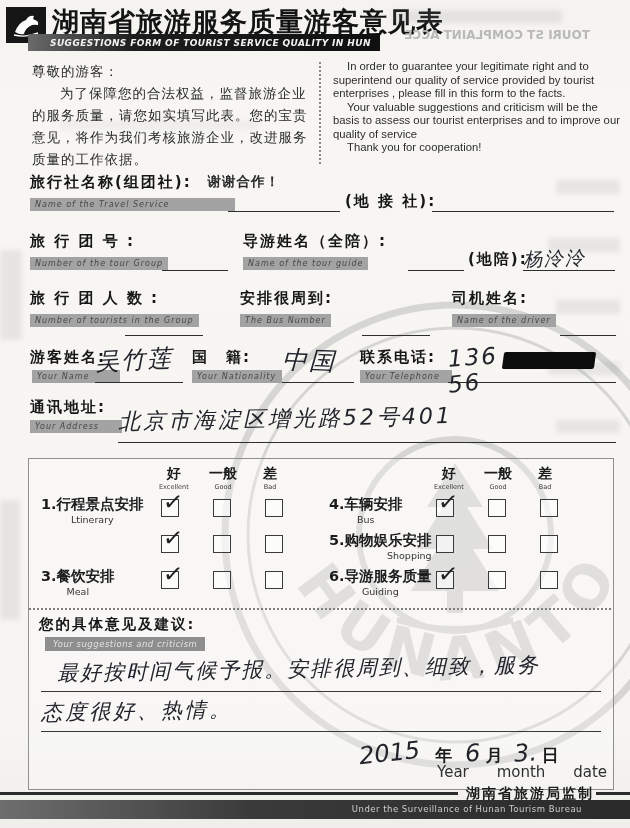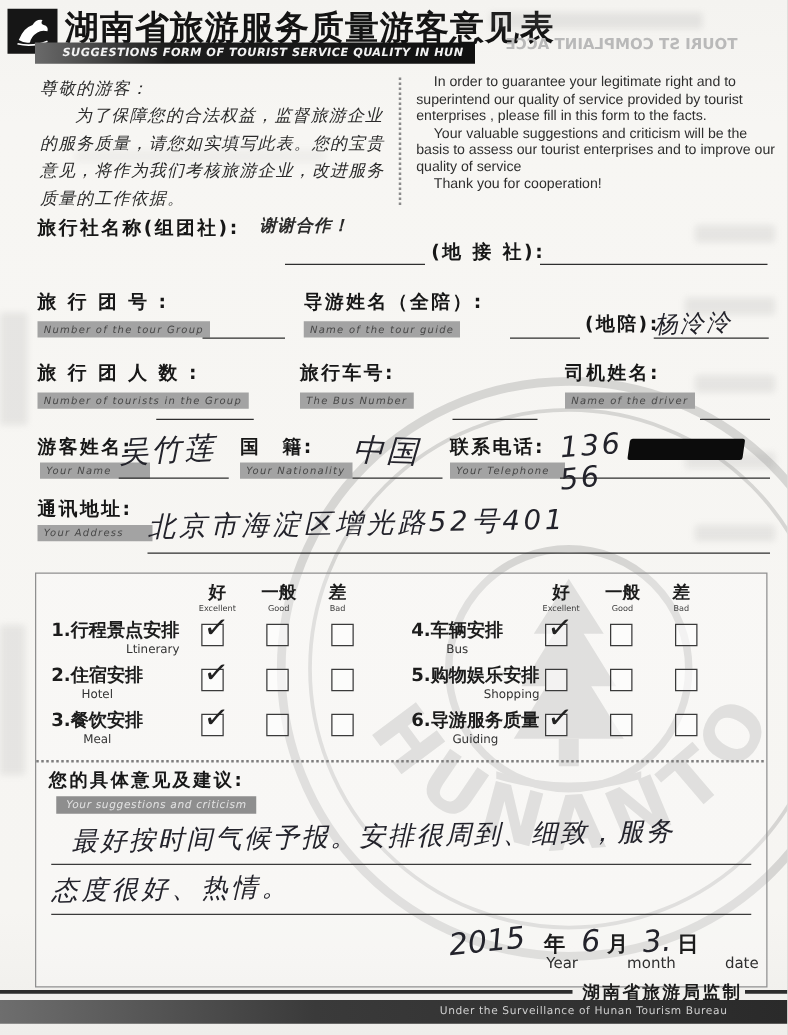--- a/index.html
+++ b/index.html
@@ -9,21 +9,21 @@
   .abs{position:absolute;}
   
   .logo{left:6px;top:7px;width:40px;height:36px;background:#161616;display:flex;align-items:center;justify-content:center;}
   .title-cn{left:52px;top:4px;font-size:27px;font-weight:900;letter-spacing:1px;color:#141414;}
   .subtitle-bar{left:28px;top:34px;width:352px;height:17px;background:linear-gradient(90deg,#6a6a6a,#1d1d1d 30%,#101010);
     color:#f2f2f2;font-size:9px;font-weight:bold;font-style:italic;display:flex;align-items:center;padding-left:22px;letter-spacing:.4px;box-sizing:border-box;}
   
   .bleed{color:#b9b9b9;filter:blur(.6px);transform:scaleX(-1);font-weight:bold;white-space:nowrap;}
   .smudge{background:rgba(145,145,145,.16);filter:blur(2.5px);border-radius:2px;}
   
-  .notice-cn{left:32px;top:60px;width:282px;font-size:13.5px;font-style:italic;line-height:22px;color:#2a2a2a;letter-spacing:1px;}
+  .notice-cn{left:32px;top:60px;width:282px;font-size:13.5px;line-height:22px;color:#2a2a2a;letter-spacing:1px;}
   .notice-cn .indent{text-indent:28px;}
   .notice-thanks{text-align:right;padding-right:34px;font-weight:bold;}
   .notice-divider{left:319px;top:62px;height:102px;border-left:2px dotted #8a8a8a;}
   .notice-en{left:333px;top:60px;width:292px;font-family:"Liberation Sans",sans-serif;font-size:11.3px;line-height:13.5px;color:#2e2e2e;}
   .notice-en p{margin:0;}
   .notice-en .pind{text-indent:14px;}
   
   .lbl{font-weight:bold;font-size:15px;letter-spacing:2px;color:#171717;white-space:nowrap;}
   .enbar{background:#a3a3a3;color:#474747;font-size:8px;font-style:italic;padding:2px 5px;white-space:nowrap;letter-spacing:1px;}
   .uline{border-bottom:1.6px solid #2e2e2e;}
@@ -36,21 +36,21 @@
   .item-cn{font-weight:bold;font-size:14.5px;white-space:nowrap;}
   .item-en{font-size:9.5px;color:#333;}
   .cb{position:absolute;width:16px;height:16px;border:1.6px solid #3a3a3a;background:rgba(255,255,255,.6);}
   .cb .tick{display:none;position:absolute;left:1px;top:-12px;font-size:24px;font-weight:bold;color:#222;transform:rotate(6deg);}
   .cb.checked .tick{display:block;}
   .dotted-sep{left:0;width:582px;border-top:2px dotted #7e7e7e;}
   .sugg-bar{background:#8e8e8e;color:#e3e3e3;font-size:8.5px;font-style:italic;padding:2px 8px;letter-spacing:.5px;}
   .comment-line{border-bottom:1.6px solid #3a3a3a;}
   
   .date-cn{font-weight:bold;font-size:17px;}
-  .date-en{font-size:12px;color:#2f2f2f;}
+  .date-en{font-size:15px;color:#2f2f2f;}
   .date-hw{font-style:italic;font-size:24px;color:#23232b;}
   
   .foot-line{background:#2d2d2d;height:3px;}
   .foot-cn{font-weight:bold;font-size:14px;letter-spacing:2px;}
   .foot-bar{left:0;top:800px;width:630px;height:19px;background:linear-gradient(90deg,#6e6e6e,#3a3a3a 40%,#2a2a2a);}
   .foot-bar-en{position:absolute;right:48px;top:4px;color:#cfcfcf;font-size:8.5px;letter-spacing:.5px;}
   .stamp{pointer-events:none;}
 </style>
 </head>
 <body>
@@ -100,39 +100,40 @@
     <div class="notice-thanks">谢谢合作！</div>
   </div>
   <div class="abs notice-divider"></div>
   <div class="abs notice-en">
     <p class="pind">In order to guarantee your legitimate right and to superintend our quality of service provided by tourist enterprises , please  fill  in this form to the facts.</p>
     <p class="pind">Your valuable suggestions and criticism will be the basis to assess our tourist enterprises and to improve our quality of service</p>
     <p class="pind">Thank you for cooperation!</p>
   </div>
 
   <div class="abs lbl" style="left:30px;top:173px">旅行社名称(组团社):</div>
+  <div class="abs enbar" style="left:30px;top:198px;width:195px">Name   of   the   Travel   Service</div>
   <div class="abs uline" style="left:228px;top:195px;width:112px;height:16px"><span class="hw"></span></div>
   <div class="abs lbl" style="left:345px;top:192px">(地 接 社):</div>
   <div class="abs uline" style="left:432px;top:195px;width:182px;height:16px"><span class="hw"></span></div>
 
   <div class="abs lbl" style="left:30px;top:232px">旅 行 团 号 :</div>
   <div class="abs enbar" style="left:30px;top:257px">Number of the tour Group</div>
   <div class="abs uline" style="left:162px;top:254px;width:66px;height:16px"><span class="hw"></span></div>
   <div class="abs lbl" style="left:243px;top:232px">导游姓名（全陪）:</div>
   <div class="abs enbar" style="left:243px;top:257px">Name   of   the   tour   guide</div>
   <div class="abs uline" style="left:408px;top:254px;width:56px;height:16px"><span class="hw"></span></div>
   <div class="abs lbl" style="left:468px;top:250px">(地陪):</div>
   <div class="abs uline" style="left:523px;top:246px;width:92px;height:24px">
     <span class="hw" style="font-size:19px;transform:rotate(-2deg);display:inline-block">杨泠泠</span>
   </div>
 
   <div class="abs lbl" style="left:30px;top:289px">旅 行 团 人 数 :</div>
   <div class="abs enbar" style="left:30px;top:314px">Number of tourists in the Group</div>
   <div class="abs uline" style="left:125px;top:325px;width:78px;height:10px"><span class="hw"></span></div>
-  <div class="abs lbl" style="left:240px;top:289px">旅行车号:</div>
+  <div class="abs lbl" style="left:240px;top:289px">安排很周到:</div>
   <div class="abs enbar" style="left:240px;top:314px">The  Bus  Number</div>
   <div class="abs uline" style="left:362px;top:325px;width:68px;height:10px"><span class="hw"></span></div>
   <div class="abs lbl" style="left:452px;top:289px">司机姓名:</div>
   <div class="abs enbar" style="left:452px;top:314px">Name of the driver</div>
   <div class="abs uline" style="left:560px;top:325px;width:56px;height:10px"><span class="hw"></span></div>
 
   <div class="abs lbl" style="left:30px;top:348px">游客姓名:</div>
   <div class="abs enbar" style="left:32px;top:370px;width:78px">Your    Name</div>
   <div class="abs uline" style="left:95px;top:344px;width:88px;height:38px">
     <span class="hw" style="font-size:24px;transform:rotate(-3deg);display:inline-block">吴竹莲</span>
@@ -179,41 +180,37 @@
       <div class="colhead-cn">一般</div>
       <div class="colhead-en">Good</div>
     </div>
     <div class="abs" style="left:509px;top:6px;text-align:center">
       <div class="colhead-cn">差</div>
       <div class="colhead-en">Bad</div>
     </div>
 
     <div class="abs" style="left:12px;top:36px">
       <div class="item-cn">1.行程景点安排</div>
-      <div class="item-en" style="text-align:right">Ltinerary</div>
+      <div class="item-en" style="text-align:center">Ltinerary</div>
     </div>
     <span class="cb checked" style="left:132px;top:40px">
         <span class="tick">✓</span>
       </span>
     <span class="cb" style="left:184px;top:40px"></span>
     <span class="cb" style="left:236px;top:40px"></span>
     <div class="abs" style="left:300px;top:36px">
       <div class="item-cn">4.车辆安排</div>
       <div class="item-en" style="text-align:center">Bus</div>
     </div>
     <span class="cb checked" style="left:407px;top:40px">
         <span class="tick">✓</span>
       </span>
     <span class="cb" style="left:459px;top:40px"></span>
     <span class="cb" style="left:511px;top:40px"></span>
 
-    <div class="abs" style="left:12px;top:72px">
-      <div class="item-cn">2.住宿安排</div>
-      <div class="item-en" style="text-align:center">Hotel</div>
-    </div>
     <span class="cb checked" style="left:132px;top:76px">
         <span class="tick">✓</span>
       </span>
     <span class="cb" style="left:184px;top:76px"></span>
     <span class="cb" style="left:236px;top:76px"></span>
     <div class="abs" style="left:300px;top:72px">
       <div class="item-cn">5.购物娱乐安排</div>
       <div class="item-en" style="text-align:right">Shopping</div>
     </div>
     <span class="cb" style="left:407px;top:76px"></span>

